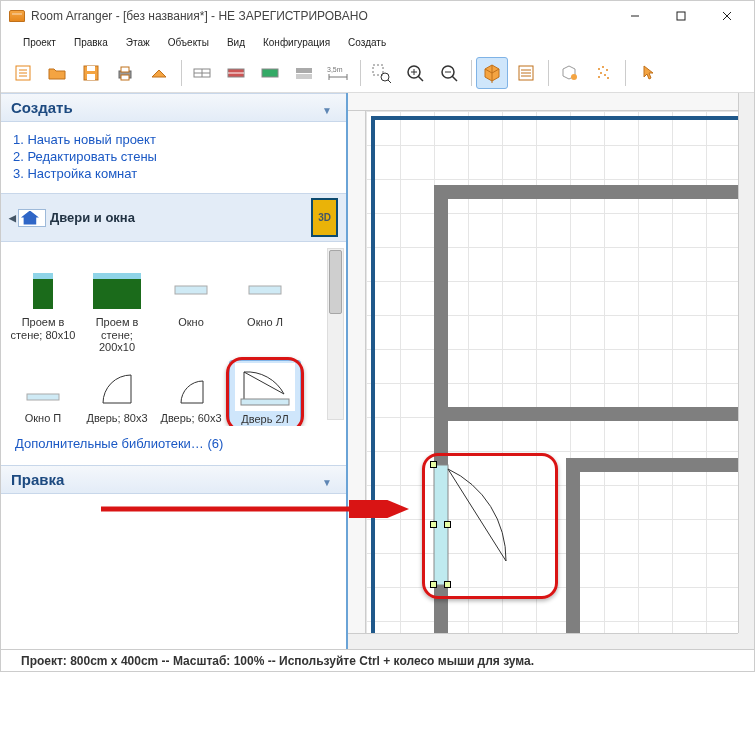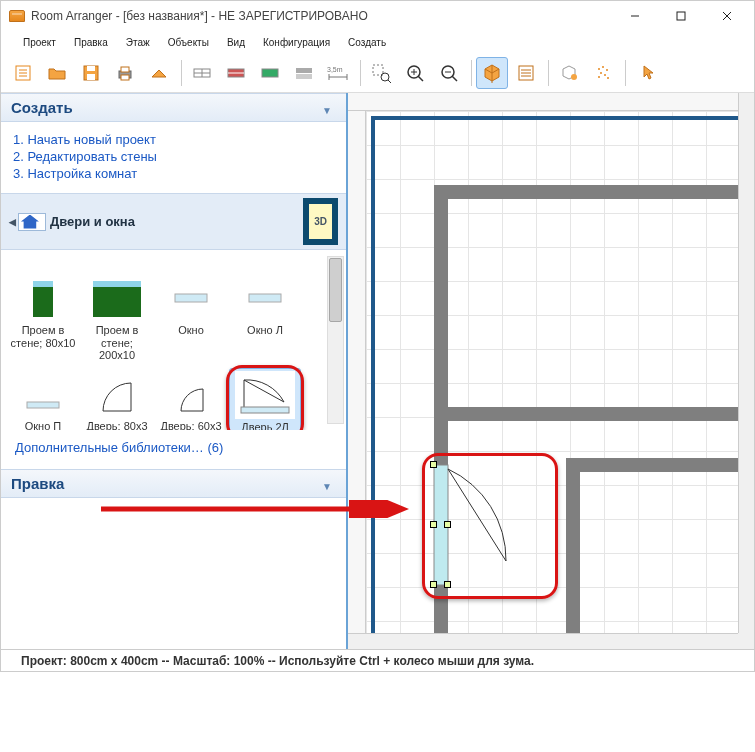--- a/index.html
+++ b/index.html
@@ -29,21 +29,21 @@
   .sidebar { width: 347px; border-right: 2px solid #6aa3d6; background:#fff; display:flex; flex-direction:column; }
   .panel-hdr { background: linear-gradient(#f4f7fb,#e3ecf7); border-top:1px solid #c8d7ea; border-bottom:1px solid #c8d7ea; padding:5px 10px; font-size:15px; font-weight:600; color:#1d4a80; display:flex; align-items:flex-end; }
   .panel-hdr .chev { margin-left:auto; font-size:10px; color:#5e86b4; margin-right:4px; }
   .panel-body { padding: 8px 12px 10px; font-size:13px; color:#133f8a; }
   .panel-body .lnk { color:#1a58c4; margin:2px 0; cursor:pointer; }
 
   .doors-hdr { background:#e3ecf7; border-top:1px solid #c8d7ea; border-bottom:1px solid #c8d7ea; padding:4px 8px; display:flex; align-items:center; font-size:13px; font-weight:600; color:#234; }
   .doors-hdr .home-ic { width:18px; height:14px; background:#2f66c7; clip-path: polygon(50% 0,100% 50%,85% 50%,85% 100%,15% 100%,15% 50%,0 50%); margin-right:4px; }
   .doors-hdr .home-wrap { background:#fff; border:1px solid #9db9d9; padding:1px 2px; display:flex; align-items:center; margin-right:4px; }
   .doors-hdr .arrow-l { font-size:9px; color:#456; margin-right:2px; }
-  .doors-hdr .d3 { margin-left:auto; border:6px solid #0c4a6e; background:#fef9c3; font-size:10px; padding:12px 5px; color:#456; cursor:pointer; }
+  .doors-hdr .d3 { margin-left:auto; border:2px solid #0c4a6e; background:#eab308; font-size:10px; padding:12px 5px; color:#456; cursor:pointer; }
 
   .library { flex:1; overflow:hidden; position:relative; padding: 22px 0 6px 6px; }
   .lib-scroll { position:absolute; right:2px; top:6px; bottom:6px; width:17px; background:#f0f0f0; border:1px solid #ddd; }
   .lib-thumb { position:absolute; left:1px; right:1px; top:1px; height:64px; background:#cfcfcf; border:1px solid #a6a6a6; border-radius:2px; }
   .items { display:grid; grid-template-columns: repeat(4, 72px); grid-auto-rows: auto; gap: 4px 2px; font-size:11px; text-align:center; color:#333; padding-right:22px; }
   .item { display:flex; flex-direction:column; align-items:center; padding:2px; cursor:pointer; }
   .item-pic { width:60px; height:48px; display:flex; align-items:center; justify-content:center; background:#fff; }
   .item-lbl { line-height:1.15; margin-top:2px; }
   .item.sel { background:#cfe6fb; border:1px solid #7fb3e6; border-radius:3px; }
   .highlight-red { border:3px solid #d91414; border-radius:16px; box-shadow:0 2px 4px rgba(0,0,0,.3); }

